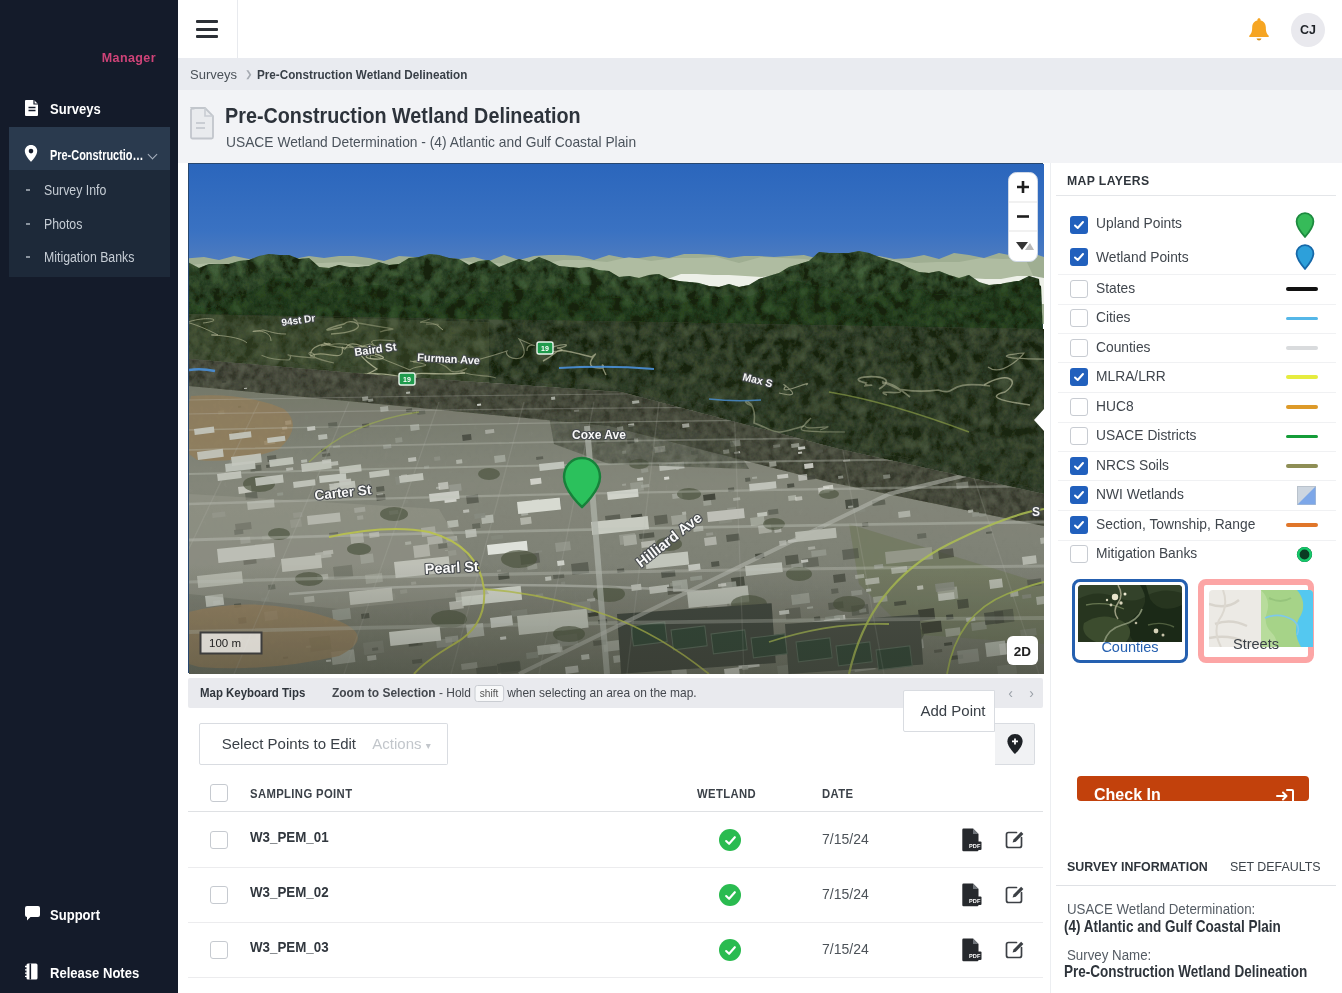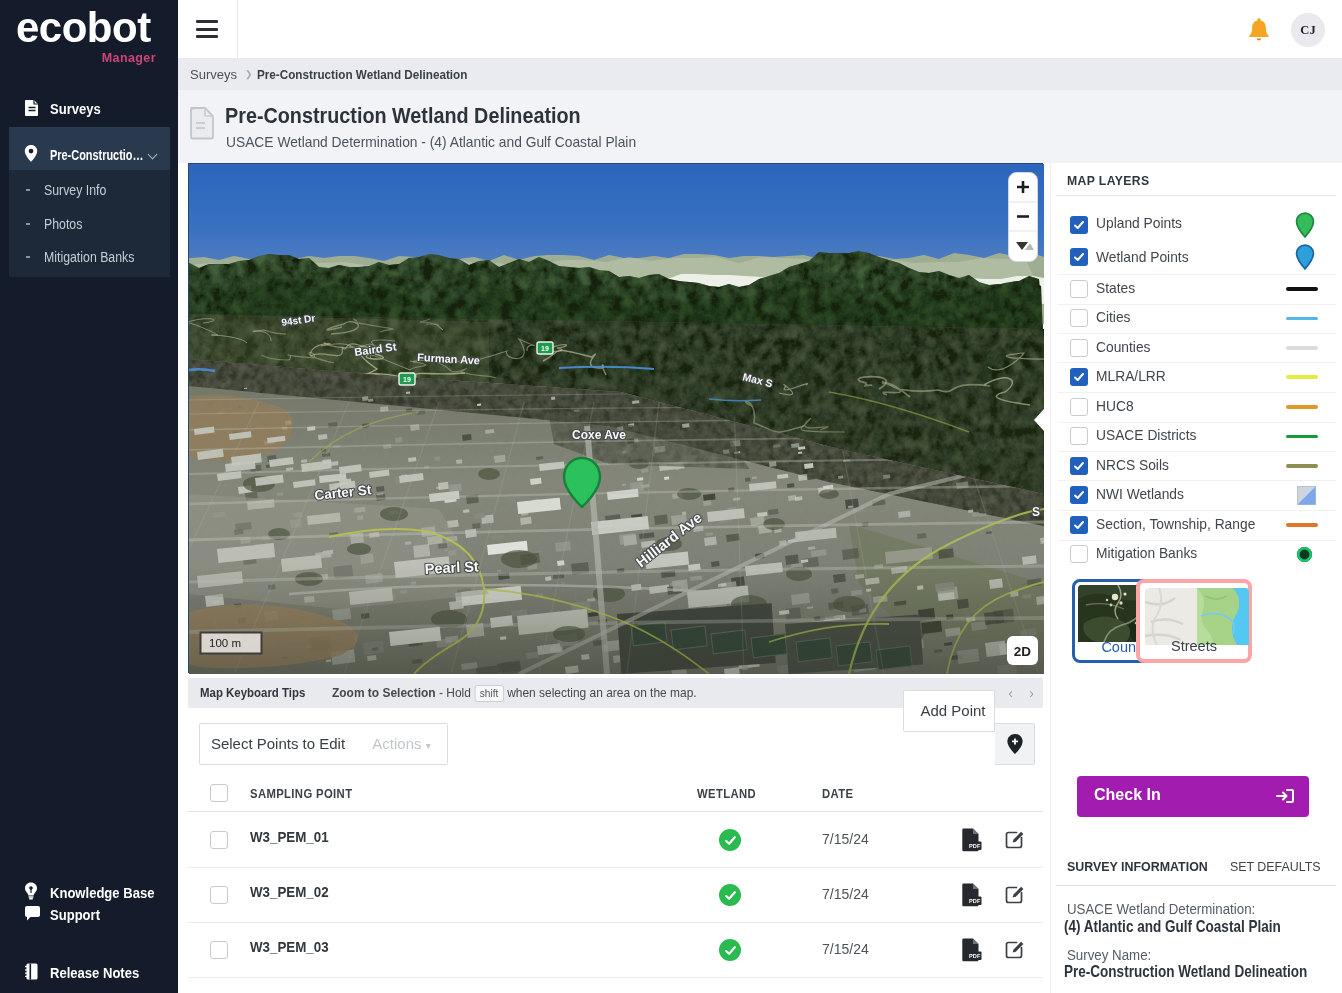--- a/index.html
+++ b/index.html
@@ -10,21 +10,21 @@
 .logo-sub { position:absolute; left:0; top:51px; width:156px; text-align:right; font-size:12.5px; font-weight:700; color:#cf4378; letter-spacing:.4px; }
 .nav-item { position:absolute; left:0; width:178px; height:37px; color:#fff; font-size:14.5px; font-weight:700; }
 .nav-item .ic { position:absolute; left:24px; top:50%; transform:translateY(-50%); }
 .nav-item .tx { position:absolute; left:50px; top:50%; transform:translateY(-50%) scaleX(0.9); transform-origin:left center; white-space:nowrap; }
 .subpanel { position:absolute; left:9px; top:127px; width:161px; height:150px; background:#1d2939; }
 .navsel { position:absolute; left:9px; top:127px; width:161px; height:43px; background:#2a3a4e; }
 .subitem { position:absolute; left:44px; color:#c6cdd5; font-size:14px; font-weight:400; white-space:nowrap; transform:scaleX(0.88); transform-origin:left top; }
 .subdash { position:absolute; left:26px; width:4px; height:2px; background:#8a939e; }
 .vchev { position:absolute; width:7px; height:7px; border-right:1.5px solid #a8b2bf; border-bottom:1.5px solid #a8b2bf; transform:rotate(45deg); }
 
-#topbar { position:absolute; left:178px; top:0; width:1164px; height:58px; background:#fff;font-family:Liberation Serif, serif; }
+#topbar { position:absolute; left:178px; top:0; width:1164px; height:58px; background:#fff; }
 #vline { position:absolute; left:59px; top:0; width:1px; height:58px; background:#e8eaee; }
 .burger div { width:22px; height:3px; background:#2c3036; margin-bottom:4.5px; border-radius:1px; }
 .avatar { position:absolute; left:1113px; top:13px; width:34px; height:34px; border-radius:50%; background:#e9e9ee; color:#1e2227; font-size:12.5px; font-weight:700; text-align:center; line-height:34px; }
 
 #crumb { position:absolute; left:178px; top:58px; width:1164px; height:32px; background:#e9ebf0; }
 #titlebar { position:absolute; left:178px; top:90px; width:1164px; height:73px; background:#f2f3f6; }
 .h1 { position:absolute; font-size:21.5px; font-weight:700; color:#2d333b; }
 .h1sub { position:absolute; font-size:15px; color:#4b535c; }
 
 #map { position:absolute; left:188px; top:163px; width:855px; height:510px; border:1px solid #27476f; }
@@ -41,29 +41,28 @@
 .gcheck { position:absolute; width:22px; height:22px; border-radius:50%; background:#2abb50; display:flex; align-items:center; justify-content:center; }
 .hr3 { position:absolute; height:1px; background:#ececee; }
 
 .cb { position:absolute; width:18px; height:18px; border-radius:3px; border:1.5px solid #c8ccd2; background:#fff; display:flex; align-items:center; justify-content:center; }
 .cb.on { border:none; background:#2160bd; }
 .lyr-label { position:absolute; font-size:15px; color:#40464d; white-space:nowrap; transform:scaleX(0.92); transform-origin:left top; }
 .hr2 { position:absolute; height:1px; background:#f0f1f3; }
 .thumb { position:absolute; width:116px; height:84px; background:#fff; border-radius:8px; }
 .thumb .lab { position:absolute; bottom:5px; width:100%; text-align:center; font-size:14.5px; }
 #card { position:absolute; left:1056px; top:687px; width:274px; height:150px; background:#2cb4dc; border-radius:6px; }
-#checkin { position:absolute; left:1077px; top:776px; width:232px; height:41px; background:#a21caf; border-radius:4px; }
+#checkin { position:absolute; left:1077px; top:776px; width:232px; height:25px; background:#c2410c; border-radius:4px; }
 .silabel { position:absolute; font-size:14px; color:#555c64; white-space:nowrap; transform:scaleX(0.95); transform-origin:left top; }
 .sival { position:absolute; font-size:16.5px; font-weight:700; color:#2e343b; white-space:nowrap; transform:scaleX(0.82); transform-origin:left top; }
 </style></head>
 <body>
 <div id="page">
 
 <div id="sidebar">
-  <div class="logo">ecobot</div>
   <div class="logo-sub">Manager</div>
   <div class="nav-item" style="top:90px">
         <span class="ic"><svg width="16" height="18" viewBox="0 0 16 18" style="" xmlns="http://www.w3.org/2000/svg">
             <path d="M2,1.5 h8 l4,4 v11 a1,1 0 0 1 -1,1 h-11 a1,1 0 0 1 -1,-1 v-14 a1,1 0 0 1 1,-1 Z" fill="#fff"></path>
             <path d="M10,1.5 v4 h4" fill="none" stroke="#141b2a" stroke-width="1.2"></path>
             <line x1="4.5" y1="9" x2="11.5" y2="9" stroke="#141b2a" stroke-width="1.4"></line>
             <line x1="4.5" y1="12" x2="11.5" y2="12" stroke="#141b2a" stroke-width="1.4"></line>
           </svg></span>
         <span class="tx">Surveys</span>
       </div>
@@ -76,29 +75,20 @@
           </svg></span>
         <span class="tx" style="font-size:14px;transform:translateY(-50%) scaleX(0.78);transform-origin:left center">Pre-Constructio…</span>
         <span class="vchev" style="left:149px;top:15px"></span>
       </div>
   <div class="subdash" style="top:189px"></div>
   <div class="subitem" style="top:182px">Survey Info</div>
   <div class="subdash" style="top:223px"></div>
   <div class="subitem" style="top:216px">Photos</div>
   <div class="subdash" style="top:256px"></div>
   <div class="subitem" style="top:249px">Mitigation Banks</div>
-  <div class="nav-item" style="top:874px">
-        <span class="ic"><svg width="14" height="19" viewBox="0 0 14 19" style="" xmlns="http://www.w3.org/2000/svg">
-            <path d="M7,0.5 C3.5,0.5 1,3 1,6.2 C1,8.4 2.2,9.8 3.2,11 C3.9,11.9 4.3,12.6 4.4,13.5 L9.6,13.5 C9.7,12.6 10.1,11.9 10.8,11 C11.8,9.8 13,8.4 13,6.2 C13,3 10.5,0.5 7,0.5 Z" fill="#fff"></path>
-            <path d="M4.6,15 h4.8 M5.2,16.8 h3.6" stroke="#fff" stroke-width="1.5"></path>
-            <circle cx="7" cy="6" r="1.8" fill="#141b2a"></circle>
-            <rect x="6.4" y="7" width="1.2" height="4" fill="#141b2a"></rect>
-          </svg></span>
-        <span class="tx">Knowledge Base</span>
-      </div>
   <div class="nav-item" style="top:896px">
         <span class="ic"><svg width="17" height="16" viewBox="0 0 17 16" style="" xmlns="http://www.w3.org/2000/svg">
             <path d="M1,2.5 a2,2 0 0 1 2,-2 h11 a2,2 0 0 1 2,2 v7 a2,2 0 0 1 -2,2 h-7.5 l-3.5,3.5 v-3.5 h-0 a2,2 0 0 1 -2,-2 Z" fill="#fff"></path>
           </svg></span>
         <span class="tx">Support</span>
       </div>
   <div class="nav-item" style="top:954px">
         <span class="ic"><svg width="15" height="18" viewBox="0 0 15 18" style="" xmlns="http://www.w3.org/2000/svg">
             <rect x="2.5" y="1" width="11" height="16" rx="1.5" fill="#fff"></rect>
             <rect x="5.5" y="1" width="1.6" height="16" fill="#141b2a"></rect>
@@ -794,21 +784,21 @@
       </svg>
     </div>
 
 <div id="tips">
   <span style="position:absolute;left:12px;top:7px;font-size:13px;font-weight:700;color:#2f353c;transform:scaleX(0.88);transform-origin:left top;white-space:nowrap">Map Keyboard Tips</span>
   <span style="position:absolute;left:144px;top:7px;font-size:13px;color:#44484e;transform:scaleX(0.92);transform-origin:left top;white-space:nowrap"><b>Zoom to Selection</b> - Hold <span class="key">shift</span> when selecting an area on the map.</span>
   <span style="position:absolute;right:30px;top:7px;font-size:14px;color:#9aa0a8">‹</span>
   <span style="position:absolute;right:9px;top:7px;font-size:14px;color:#9aa0a8">›</span>
 </div>
 
-<div class="btn" style="left:199px;top:723px;width:158px;height:42px;line-height:40px;border-radius:2px 0 0 2px;">Select Points to Edit</div>
+<div class="btn" style="left:199px;top:723px;width:158px;height:42px;line-height:40px;border-radius:2px 0 0 2px;text-align:right;">Select Points to Edit</div>
 <div class="btn" style="left:356px;top:723px;width:92px;height:42px;line-height:40px;color:#c2c6cb;border-left:none;border-radius:0 2px 2px 0;">Actions <span style="font-size:10px">▾</span></div>
 <div class="btn" style="left:903px;top:690px;width:92px;height:42px;line-height:40px;border-radius:2px 0 0 2px;padding-left:8px;">Add Point</div>
 <div class="btn" style="left:995px;top:723px;width:40px;height:42px;background:#f1f2f4;border-left:none;border-radius:0 2px 2px 0;"><span style="display:inline-block;margin-top:9px"><svg width="18" height="22" viewBox="0 0 18 22" style="" xmlns="http://www.w3.org/2000/svg">
           <path d="M9,1 C4.6,1 1.4,4.3 1.4,8.4 C1.4,13.8 9,21 9,21 C9,21 16.6,13.8 16.6,8.4 C16.6,4.3 13.4,1 9,1 Z" fill="#1e2226"></path>
           <path d="M9,5.4 v6 M6,8.4 h6" stroke="#fff" stroke-width="1.8"></path>
         </svg></span></div>
 
 <div class="cbx" style="left:210px;top:784px"></div>
 <div class="th" style="left:250px;top:787px">SAMPLING POINT</div>
 <div class="th" style="left:697px;top:787px">WETLAND</div>
@@ -971,21 +961,21 @@
           <circle cx="33" cy="20" r="1.4" fill="#cfcbb2"></circle>
           <circle cx="47" cy="9" r="1.5" fill="#efecd6"></circle>
           <circle cx="29" cy="15" r="1.2" fill="#d9d5bc"></circle>
           <circle cx="78" cy="46" r="2.4" fill="#d6d2b9"></circle>
           <circle cx="85" cy="50" r="1.5" fill="#c6c2a9"></circle>
           <circle cx="58" cy="38" r="1.3" fill="#b9b59c"></circle>
           <path d="M70,40 Q84,36 96,42" stroke="#5d6b48" stroke-width="1.4" fill="none" opacity="0.8"></path>
         </svg></div>
   <div class="lab" style="color:#2560b0">Counties</div>
 </div>
-<div class="thumb" style="left:1136px;top:579px;border:4px solid #fca5a5">
+<div class="thumb" style="left:1198px;top:579px;border:6px solid #fca5a5">
   <div style="position:absolute;left:5px;top:5px;border-radius:4px;overflow:hidden"><svg width="104" height="57" viewBox="0 0 104 57" style="" xmlns="http://www.w3.org/2000/svg">
           <rect width="104" height="57" fill="#eceae5"></rect>
           <rect x="52" width="52" height="57" fill="#a6d388"></rect>
           <path d="M88,0 L104,0 L104,57 L92,57 Q82,40 92,25 Q98,12 88,0 Z" fill="#54c8f0"></path>
           <path d="M52,0 Q62,10 58,22 Q54,34 62,42 Q70,50 66,57 L52,57 Z" fill="#b8dc9c"></path>
           <path d="M56,28 Q70,22 84,30 Q92,36 88,45" stroke="#7ec8ea" stroke-width="1.6" fill="none"></path>
           <path d="M0,14 Q18,20 30,10 M6,34 Q22,28 38,36 M0,48 Q20,44 36,52" stroke="#d8d4cc" stroke-width="2.5" fill="none"></path>
           <path d="M14,0 Q20,16 10,30 Q4,42 12,57" stroke="#dcd8d0" stroke-width="2" fill="none"></path>
           <path d="M60,8 Q72,14 82,8" stroke="#96c47c" stroke-width="2" fill="none"></path>
         </svg></div>

